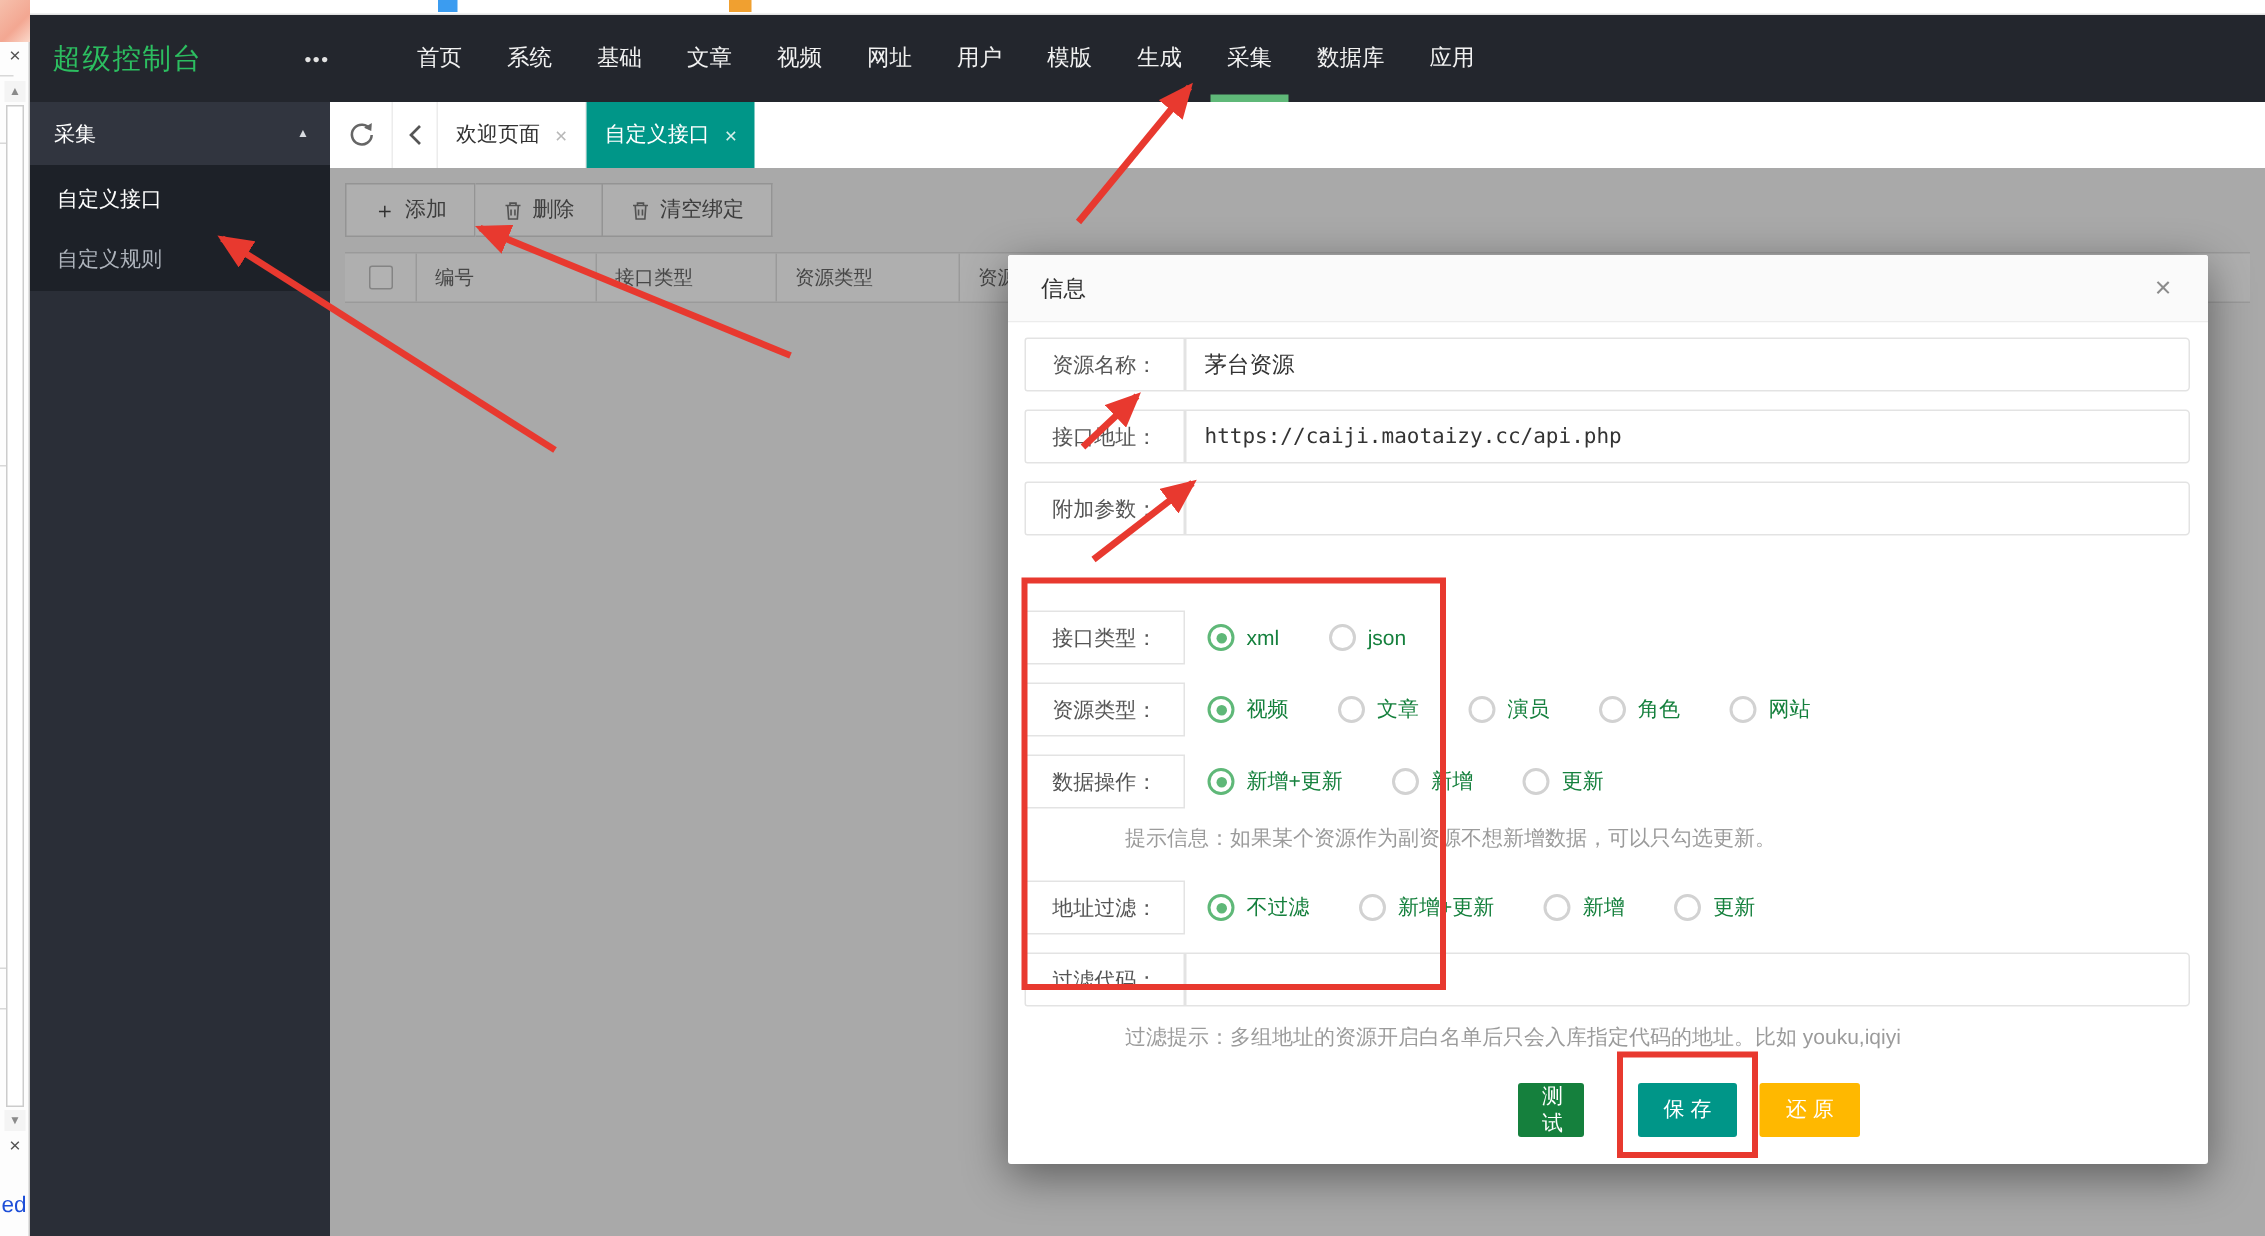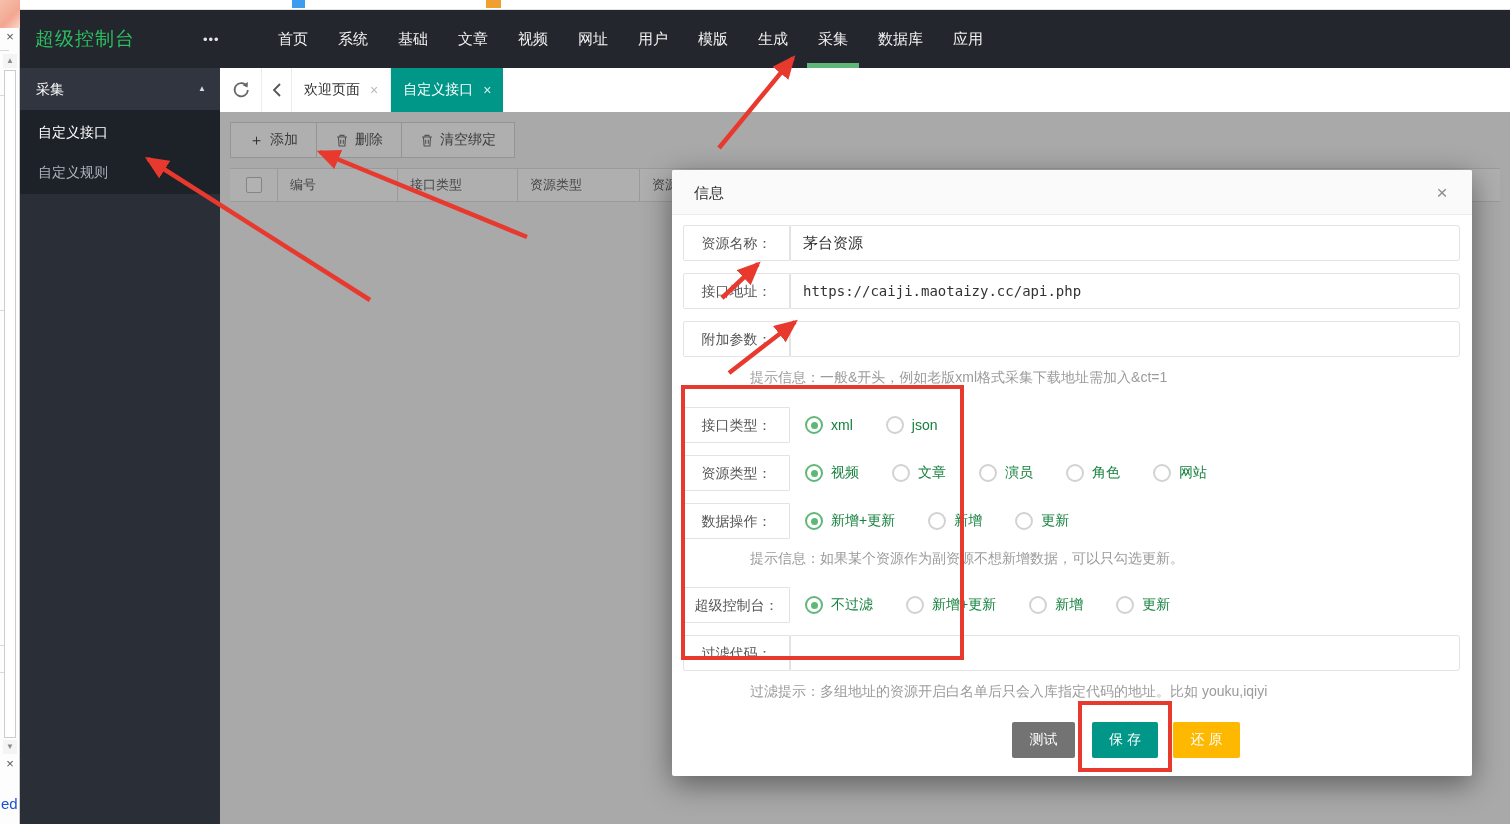--- a/index.html
+++ b/index.html
@@ -82,21 +82,21 @@
   .r7 { top:417px; } .r8 { top:465px; }
   .m-hint { position:absolute; left:78px; font-size:14px; color:#9b9b9b; }
   .h1 { top:199px; } .h2 { top:380px; } .h3 { top:513px; }
   .radio-wrap { position:absolute; left:122px; top:0; height:36px; display:flex; align-items:center; }
   .radio-opt { display:flex; align-items:center; margin-right:33px; cursor:pointer; }
   .radio-circle { width:18px; height:18px; border:2px solid #d2d2d2; border-radius:50%; background:#fff; display:flex; align-items:center; justify-content:center; }
   .radio-circle.checked { border-color:#5fb878; }
   .radio-circle.checked::after { content:""; width:7px; height:7px; border-radius:50%; background:#5fb878; }
   .radio-text { margin-left:8px; font-size:14px; color:#15803d; }
   .m-btn { position:absolute; top:552px; height:36px; border:none; border-radius:2px; color:#fff; font-size:14px; cursor:pointer; padding:0 16px; }
-  .btn-test { left:340px; width:63px; background:#737373; }
+  .btn-test { left:340px; width:44px; background:#15803d; }
   .btn-save { left:420px; width:66px; background:#009688; }
   .btn-restore { left:501px; width:67px; background:#ffb800; }
 
   
   .annotations { position:absolute; left:0; top:0; width:1510px; height:824px; z-index:9; pointer-events:none; }
   .annotations line { stroke:#e8392f; stroke-width:4.5; }
   .annotations rect { fill:none; stroke:#e8392f; stroke-width:4; }
 
   .icon-svg { display:block; }
 </style>
@@ -219,21 +219,20 @@
     <input class="m-input" value="茅台资源" style="">
   </div>
   <div class="m-row r2">
     <div class="m-label">接口地址：</div>
     <input class="m-input mono" value="https://caiji.maotaizy.cc/api.php" style="">
   </div>
   <div class="m-row r3">
     <div class="m-label">附加参数：</div>
     <input class="m-input" value="" style="">
   </div>
-  <div class="m-hint h1">提示信息：一般&amp;开头，例如老版xml格式采集下载地址需加入&amp;ct=1</div>
 
   <div class="m-row r4">
     <div class="m-label">接口类型：</div>
     <div class="radio-wrap">
       <span class="radio-opt">
         <span class="radio-circle checked"></span>
         <span class="radio-text">xml</span>
       </span>
       <span class="radio-opt">
         <span class="radio-circle"></span>
@@ -281,21 +280,21 @@
       </span>
       <span class="radio-opt">
         <span class="radio-circle"></span>
         <span class="radio-text">更新</span>
       </span>
     </div>
   </div>
   <div class="m-hint h2">提示信息：如果某个资源作为副资源不想新增数据，可以只勾选更新。</div>
 
   <div class="m-row r7">
-    <div class="m-label">超级控制台：</div>
+    <div class="m-label">地址过滤：</div>
     <div class="radio-wrap">
       <span class="radio-opt">
         <span class="radio-circle checked"></span>
         <span class="radio-text">不过滤</span>
       </span>
       <span class="radio-opt">
         <span class="radio-circle"></span>
         <span class="radio-text">新增+更新</span>
       </span>
       <span class="radio-opt">

